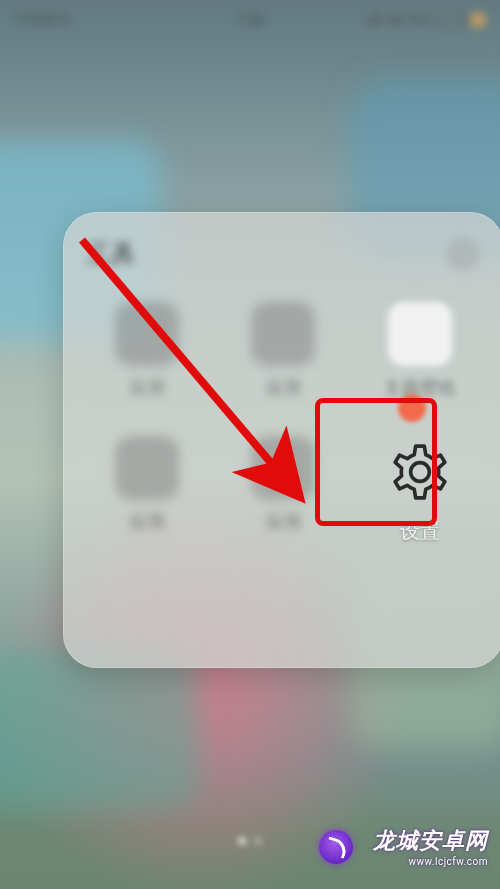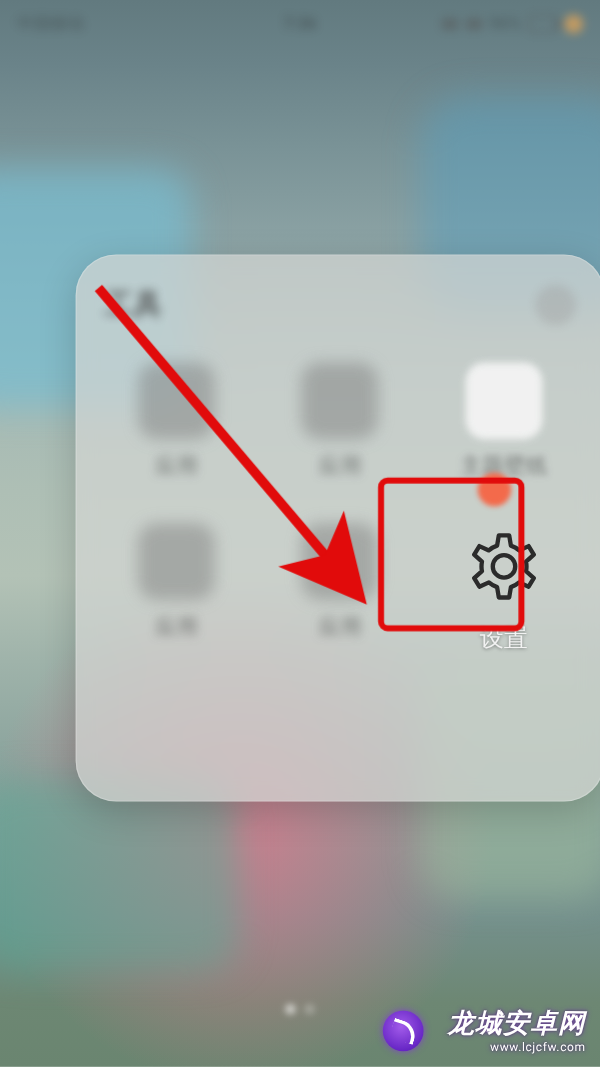--- a/index.html
+++ b/index.html
@@ -187,21 +187,21 @@
     gap:8px;
     filter: blur(3px);
     opacity:0.8;
   }
   .pager-dot { width:8px;height:8px;border-radius:50%;background:rgba(255,255,255,0.9);}
   .pager-dot.off{background:rgba(255,255,255,0.4);}
 
   .watermark {
     position: absolute;
     right: 12px;
-    bottom: 10px;
+    bottom: 22px;
     display:flex;
     align-items:center;
     gap:20px;
     color:#fff;
     text-shadow: 0 0 4px rgba(120,60,180,0.9), 0 0 2px rgba(0,0,0,0.6);
     justify-content: center;
   }
   .wm-title { font-size:22px; font-weight:700; font-style:italic; letter-spacing:1px;}
   .wm-url   { font-size:10px; display:block; text-align:right; letter-spacing:0.5px;}
   .wm-logo  {

